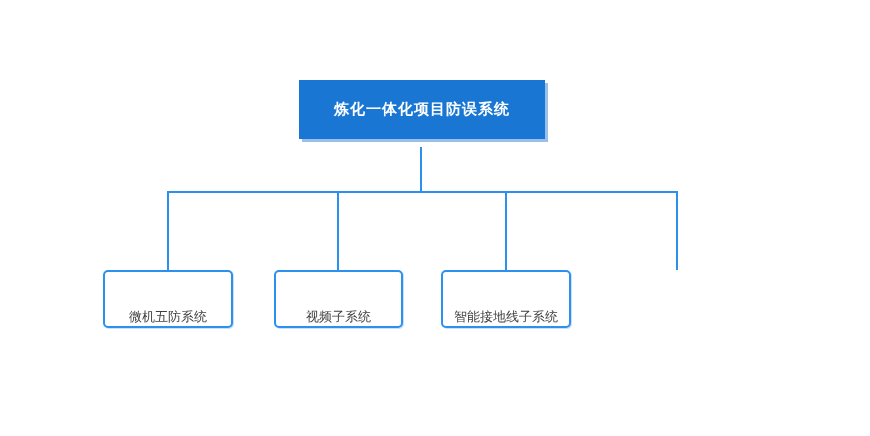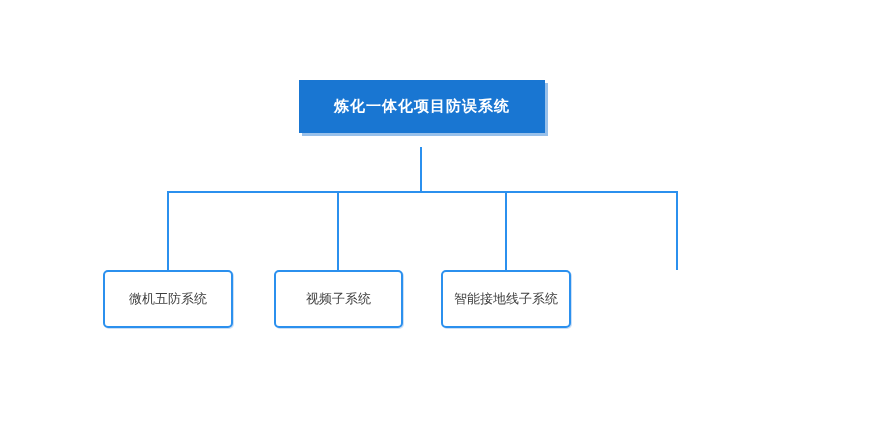--- a/index.html
+++ b/index.html
@@ -29,37 +29,38 @@
     display: flex;
     align-items: center;
     justify-content: center;
     text-align: center;
     cursor: default;
   }
   .node-root {
     left: 299px;
     top: 80px;
     width: 246px;
-    height: 53px;
+    height: 59px;
     background: var(--root-fill, #1976d2);
     color: var(--root-text, #ffffff);
     font-size: 15px;
     font-weight: bold;
     letter-spacing: 1px;
     box-shadow: 3px 3px 0 rgba(141, 185, 232, 0.9);
   }
   .node-child {
     top: 270px;
     height: 58px;
     background: #ffffff;
     border: 2px solid var(--child-border, #2b90ee);
     border-radius: 5px;
     color: var(--child-text, #3f3f3f);
     font-size: 13px;
     box-shadow: 1px 1px 0 rgba(141, 185, 232, 0.45);
+    align-items: flex-end;
   }
   .node-child-1 { left: 103px; width: 130px; }
   .node-child-2 { left: 274px; width: 129px; }
   .node-child-3 { left: 441px; width: 130px; }
   .node-child-4 { left: 613px; width: 129px; }
 </style>
 </head>
 <body>
 
 <div class="canvas">

